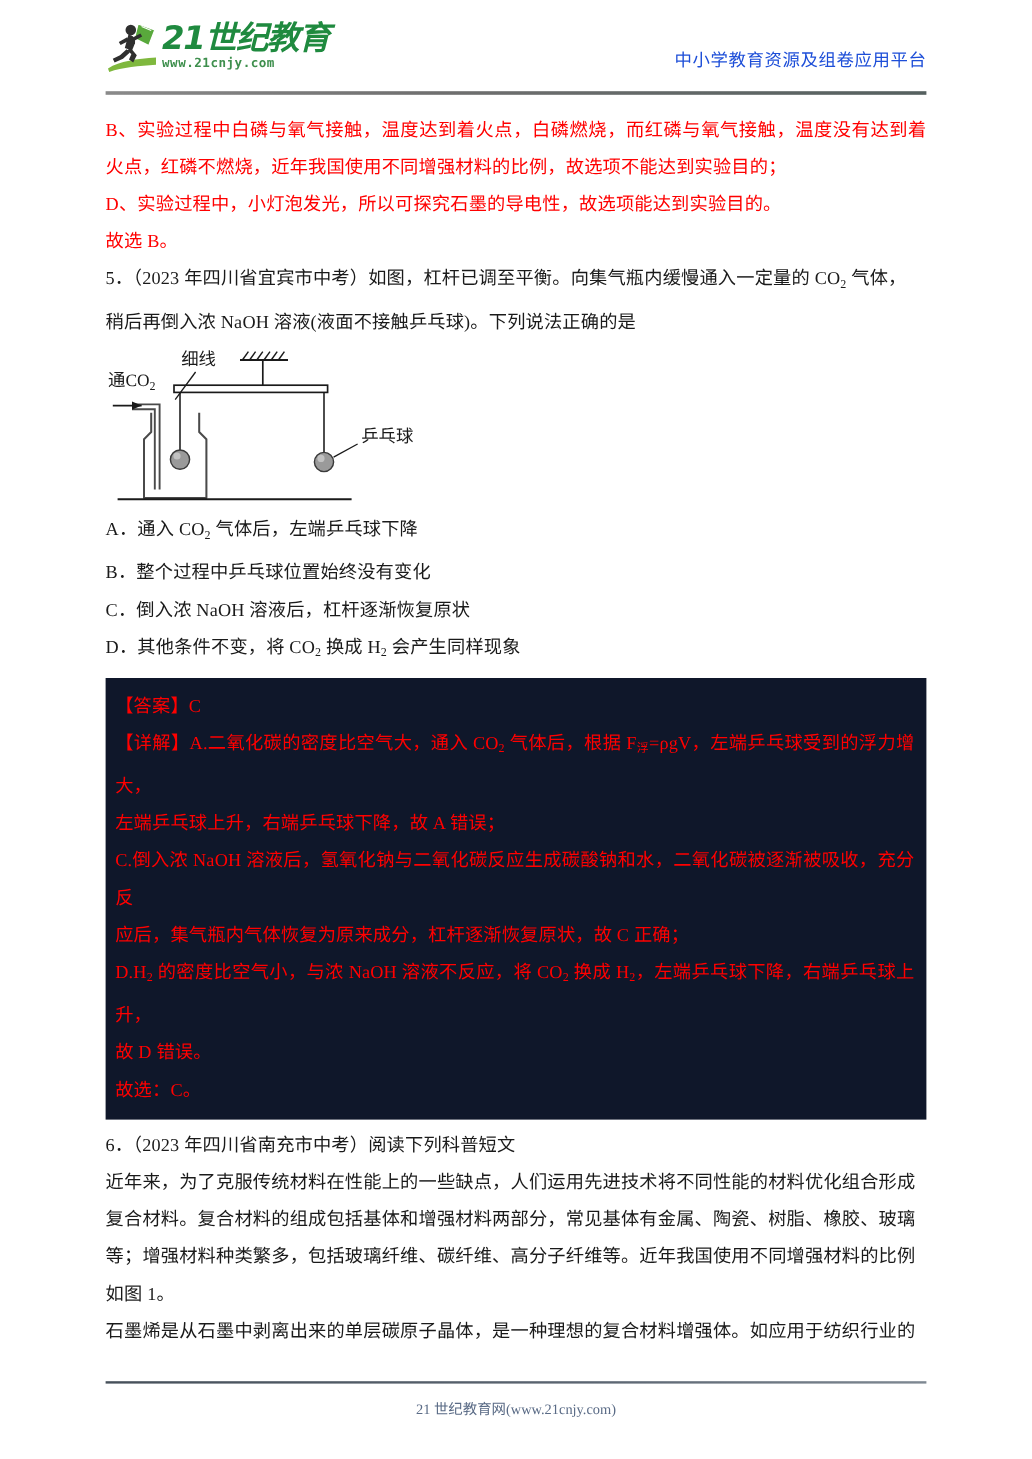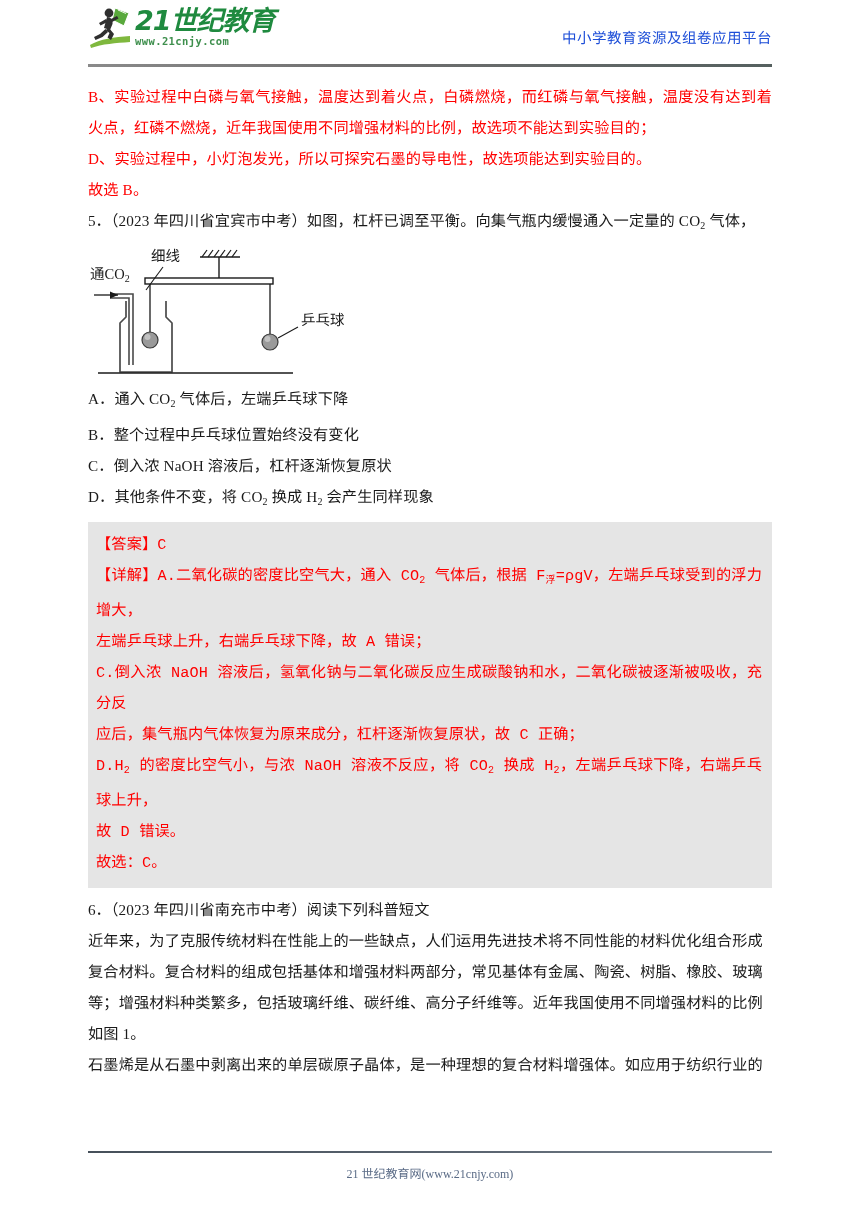--- a/index.html
+++ b/index.html
@@ -15,21 +15,21 @@
     font-family: "Liberation Serif", "DejaVu Serif", serif;
     color: #1a1a1a;
     overflow: hidden;
   }
   .page {
     position: absolute;
     left: 0; top: 0;
     width: 860px;
     height: 1216px;
     box-sizing: border-box;
-    padding: 0 88px;
+    padding: 12px 88px;
   }
 
   
   .header {
     position: relative;
     height: 62px;
     display: flex;
     align-items: flex-start;
     justify-content: space-between;
   }
@@ -105,24 +105,23 @@
 
   
   .figure {
     position: relative;
     height: 136px;
     margin: 4px 0 2px 0;
   }
 
   
   .answer-box {
-    background: #e5e5e5;
+    background: #0f172a;
     padding: 8px 10px 9px 8px;
     margin: 6px 0 6px 0;
-    font-family: Liberation Mono, monospace;
   }
   .answer-box p.line { line-height: 31px; }
 
   
   .footer {
     position: absolute;
     left: 88px;
     right: 88px;
     bottom: 34px;
   }
@@ -176,20 +175,21 @@
   </div>
   <div class="header-rule"></div>
 
   <div class="content">
 
     <p class="line red">B、实验过程中白磷与氧气接触，温度达到着火点，白磷燃烧，而红磷与氧气接触，温度没有达到着火点，红磷不燃烧，近年我国使用不同增强材料的比例，故选项不能达到实验目的；</p>
     <p class="line red">D、实验过程中，小灯泡发光，所以可探究石墨的导电性，故选项能达到实验目的。</p>
     <p class="line red">故选 B。</p>
 
     <p class="line black"><span class="qnum">5．</span><span>（2023 年四川省宜宾市中考）如图，杠杆已调至平衡。向集气瓶内缓慢通入一定量的 CO</span><sub>2</sub><span> 气体，</span></p>
+    <p class="line black">稍后再倒入浓 NaOH 溶液(液面不接触乒乓球)。下列说法正确的是</p>
 
     <div class="figure">
       <svg width="340" height="136" viewBox="0 0 340 136" aria-hidden="true">
 
         <g>
           <line x1="112" y1="12" x2="152" y2="12" stroke="#1a1a1a" stroke-width="1.6"></line>
           <line x1="114" y1="12" x2="119" y2="5" stroke="#1a1a1a" stroke-width="1.2"></line>
           <line x1="120" y1="12" x2="125" y2="5" stroke="#1a1a1a" stroke-width="1.2"></line>
           <line x1="126" y1="12" x2="131" y2="5" stroke="#1a1a1a" stroke-width="1.2"></line>
           <line x1="132" y1="12" x2="137" y2="5" stroke="#1a1a1a" stroke-width="1.2"></line>

